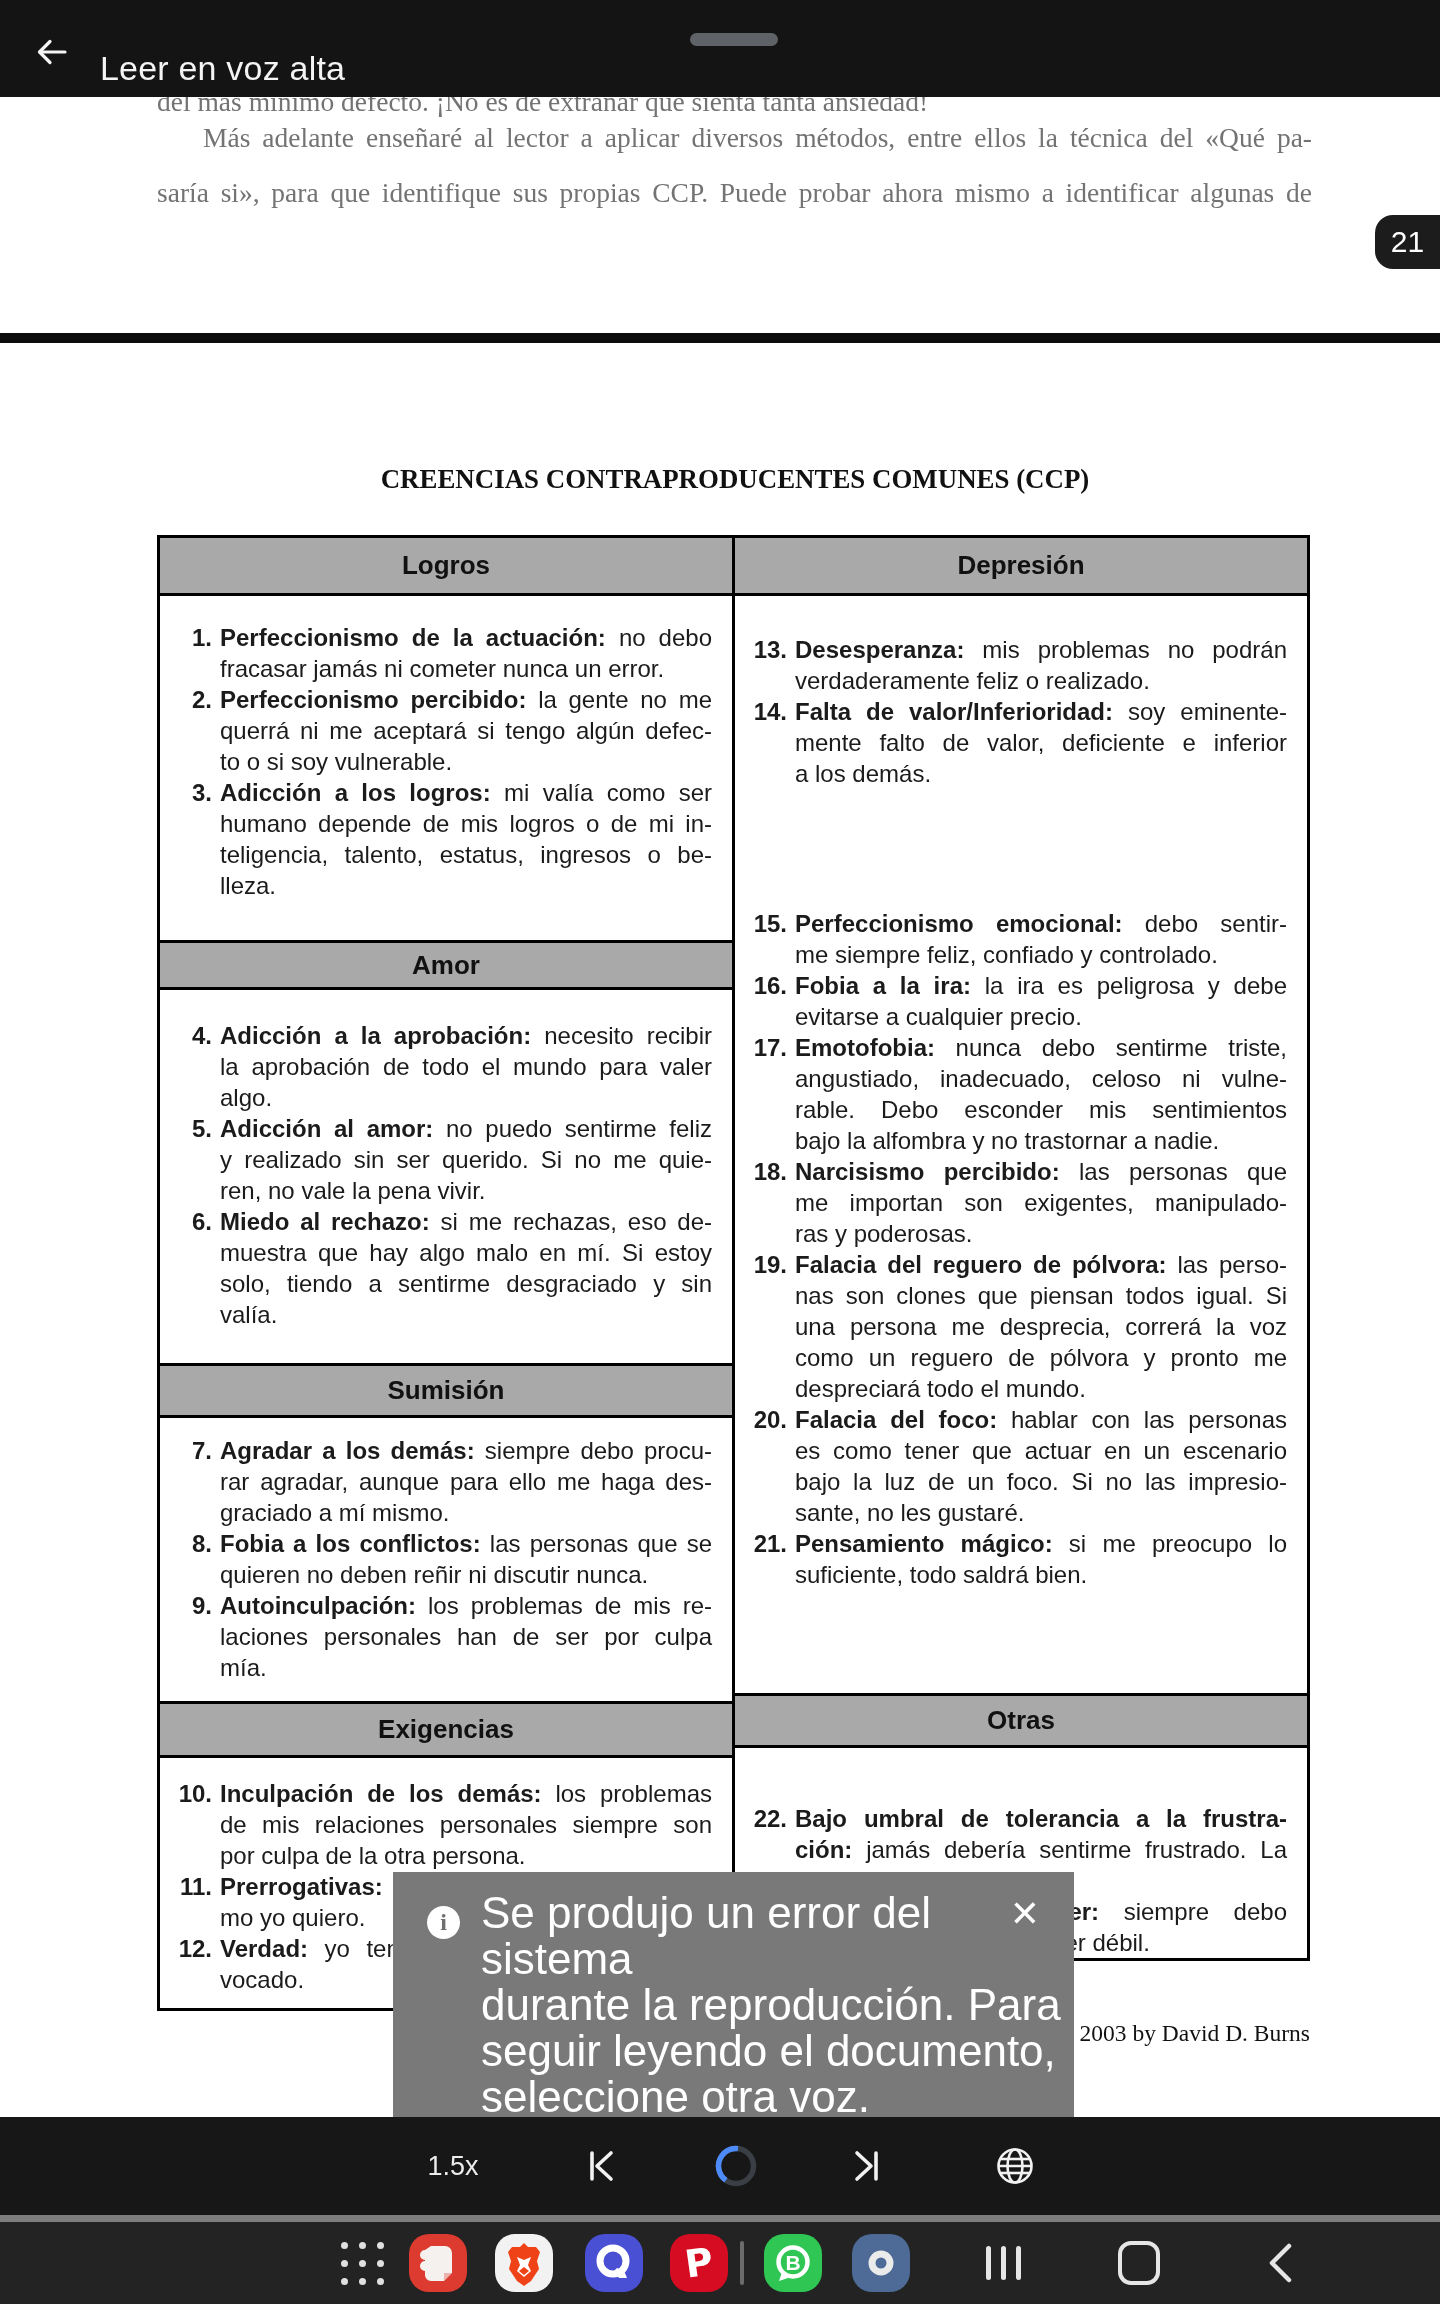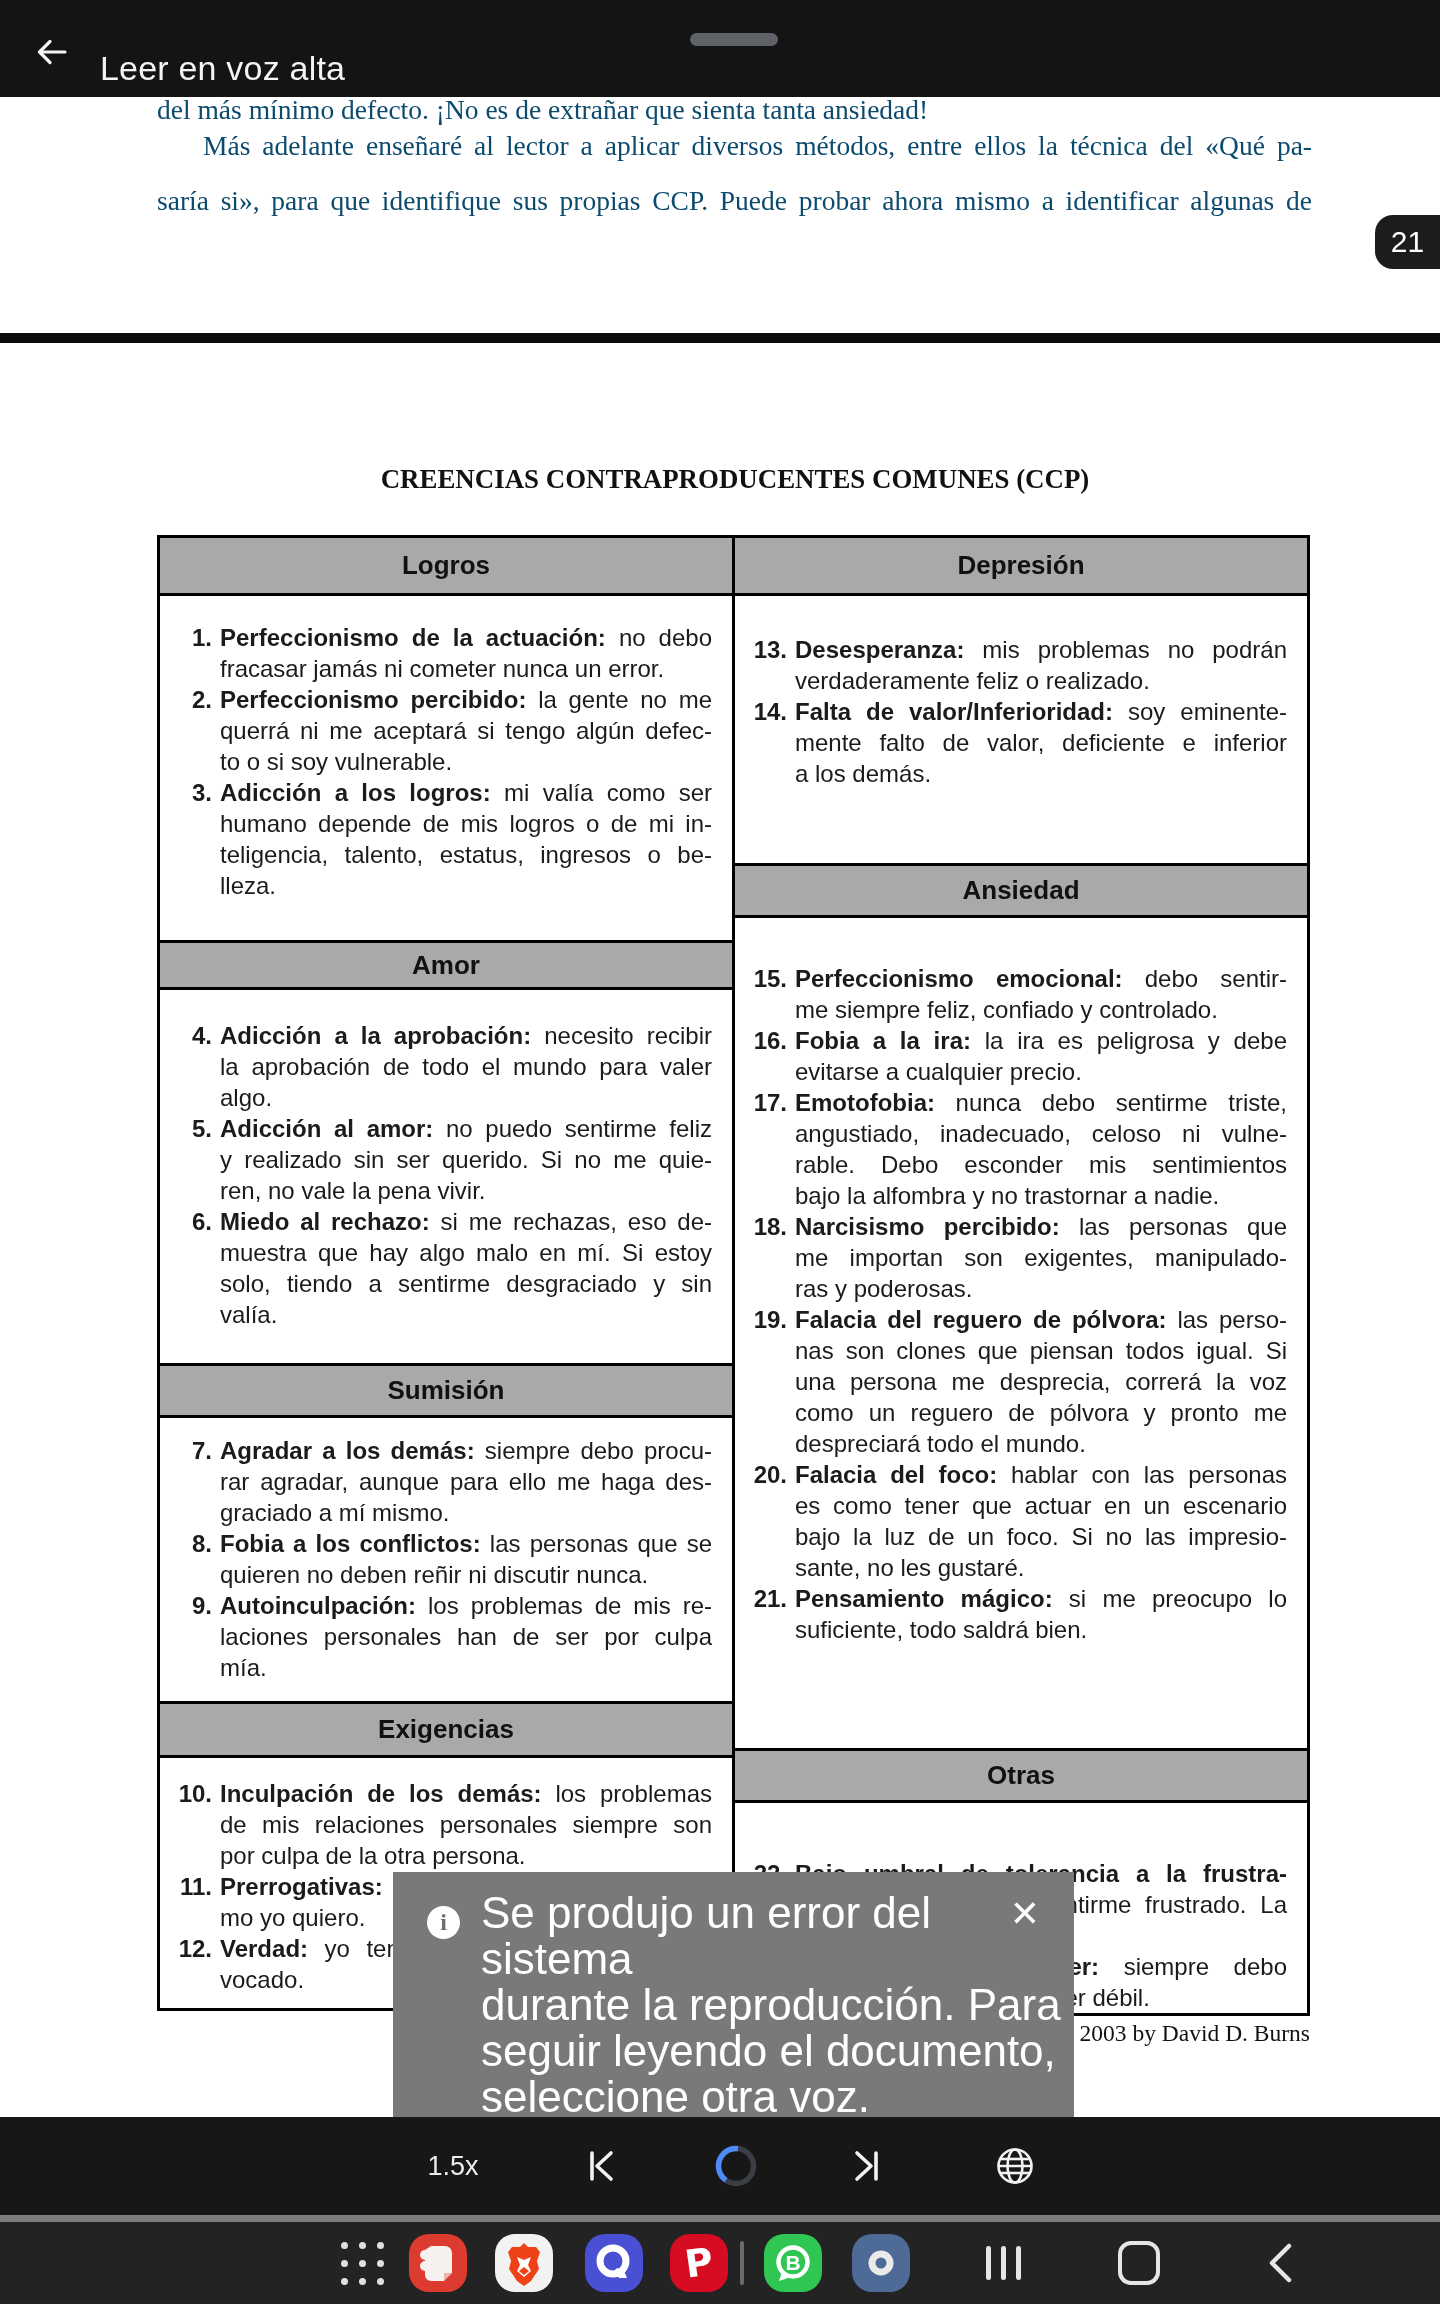--- a/index.html
+++ b/index.html
@@ -8,21 +8,21 @@
 
   
   .appbar{position:absolute;left:0;top:0;width:1440px;height:97px;background:#141414;z-index:50;}
   .handle{position:absolute;left:690px;top:33px;width:88px;height:13px;border-radius:7px;background:#5f6368;}
   .backbtn{position:absolute;left:28px;top:28px;width:48px;height:48px;display:flex;align-items:center;justify-content:center;}
   .apptitle{position:absolute;left:100px;top:8px;height:120px;display:flex;align-items:center;
             color:#f4f4f4;font-size:34px;font-weight:500;letter-spacing:.2px;text-align:right;}
 
   
   .pline{position:absolute;left:157px;width:1155px;height:36px;font-family:"Liberation Serif",serif;
-         font-size:27.5px;color:#0c4a6e;white-space:nowrap;margin-top:8px;}
+         font-size:27.5px;color:#737373;white-space:nowrap;}
   .pline.just{text-align:justify;text-align-last:justify;white-space:normal;}
   .p1{top:86px;}
   .p2{top:122px;padding-left:46px;width:1109px;}
   .p3{top:177px;}
 
   .pagebadge{position:absolute;left:1375px;top:215px;width:65px;height:54px;background:#1c1c1c;color:#fff;
              border-radius:18px 0 0 18px;display:flex;align-items:center;justify-content:center;
              font-size:30px;z-index:5;}
   .pagesep{position:absolute;left:0;top:333px;width:1440px;height:10px;background:#0c0c0c;}
 
@@ -194,21 +194,20 @@
           <div class="ln"><span class="b">Desesperanza:</span><span> mis problemas no podrán</span></div>
           <div class="ln last"><span>verdaderamente feliz o realizado.</span></div>
         </div>
         <div class="item">
           <span class="num">14.</span>
           <div class="ln"><span class="b">Falta de valor/Inferioridad:</span><span> soy eminente-</span></div>
           <div class="ln"><span>mente falto de valor, deficiente e inferior</span></div>
           <div class="ln last"><span>a los demás.</span></div>
         </div>
       </div>
-      <div class="sec hdr" style="height: 55px;">Ansiedad</div>
       <div class="sec cell" style="height: 830px; padding-top: 45px;">
         <div class="item">
           <span class="num">15.</span>
           <div class="ln"><span class="b">Perfeccionismo emocional:</span><span> debo sentir-</span></div>
           <div class="ln last"><span>me siempre feliz, confiado y controlado.</span></div>
         </div>
         <div class="item">
           <span class="num">16.</span>
           <div class="ln"><span class="b">Fobia a la ira:</span><span> la ira es peligrosa y debe</span></div>
           <div class="ln last"><span>evitarse a cualquier precio.</span></div>

